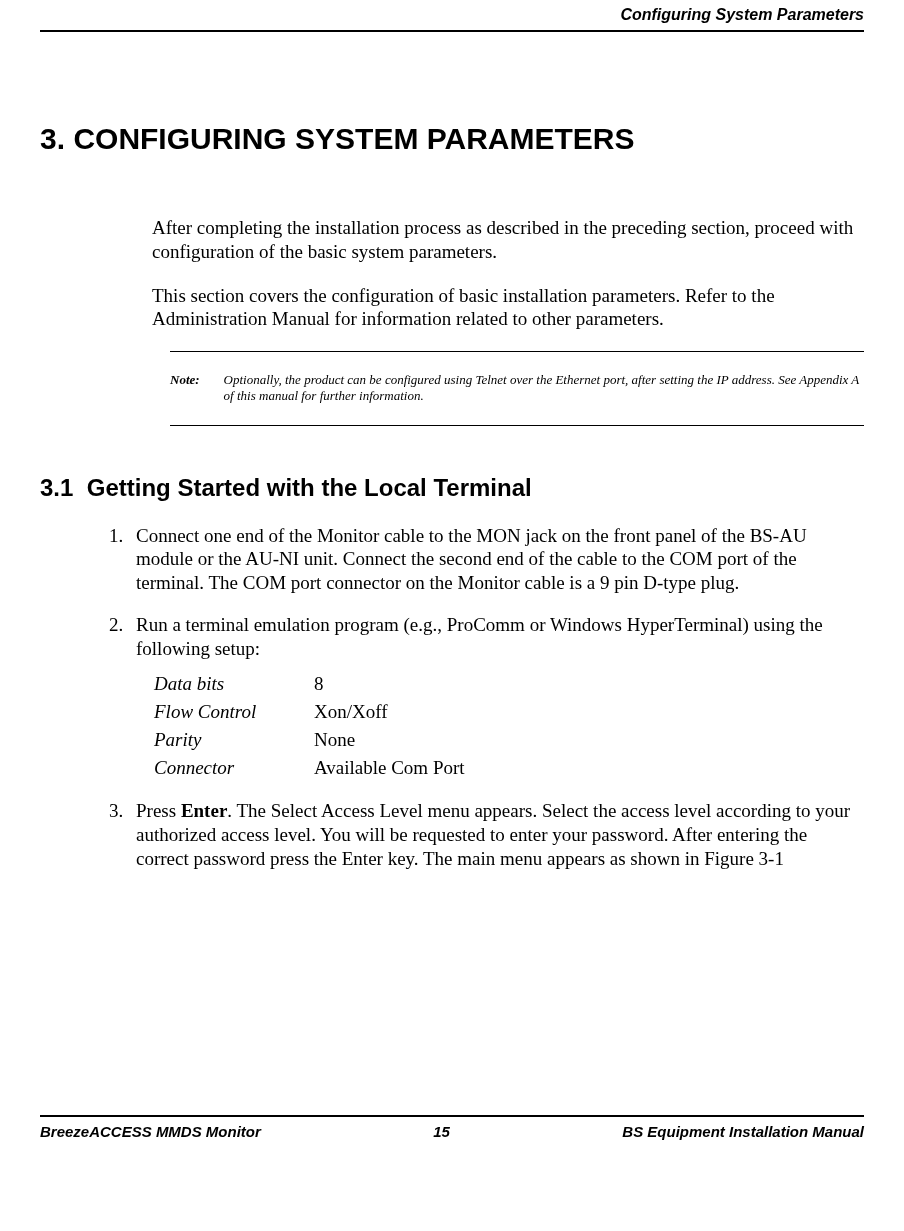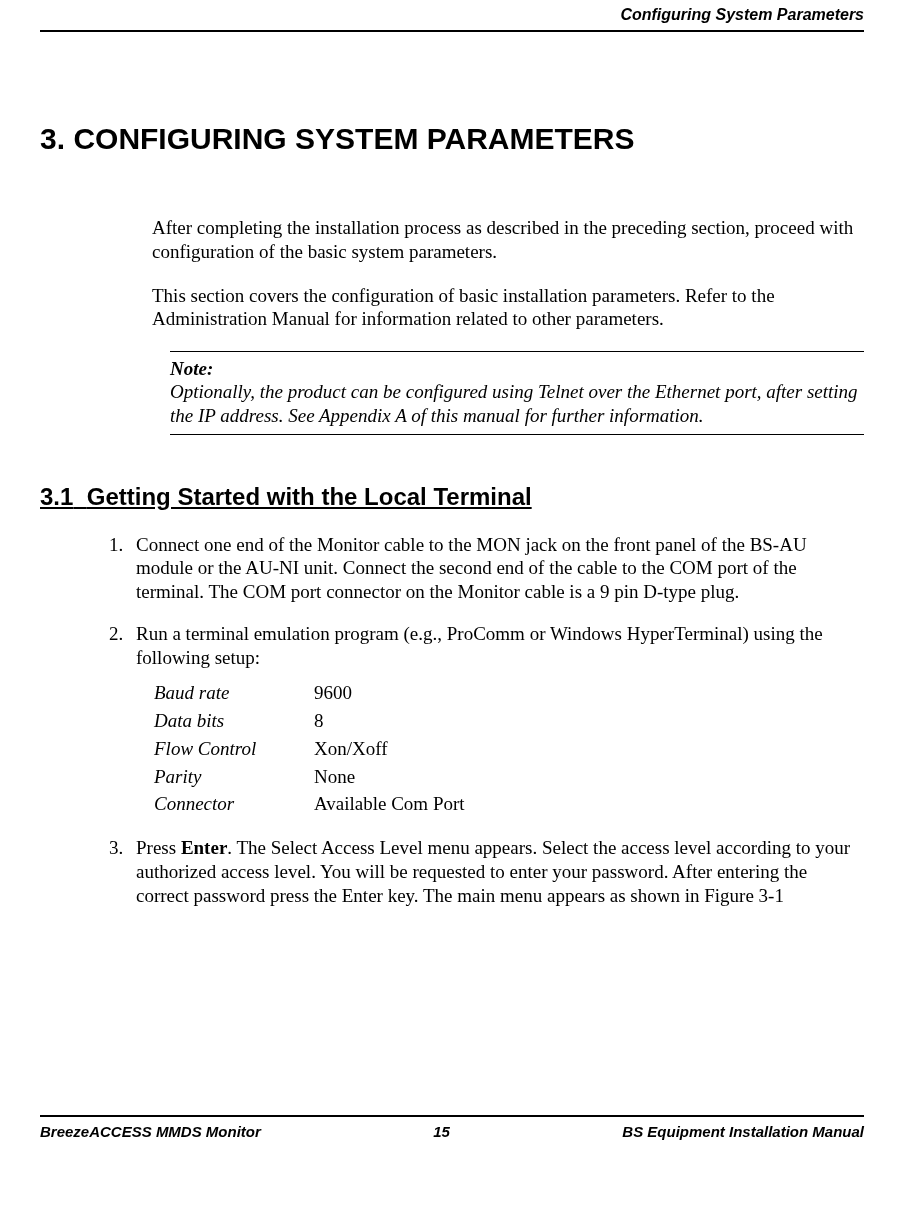--- a/index.html
+++ b/index.html
@@ -37,42 +37,40 @@
       font-size: 19px;
       line-height: 1.25;
     }
     .para {
       margin-bottom: 20px;
     }
     .note-box {
       border-top: 1.5px solid #000;
       border-bottom: 1.5px solid #000;
       margin: 16px 0 40px 130px;
-      padding: 6px 0;
-      font-size: 19px;
+      padding: 20px 0;
+      font-size: 13px;
       display: flex;
-      flex-direction: column;
     }
     .note-label {
       font-weight: bold;
       font-style: italic;
       padding-right: 24px;
       white-space: nowrap;
     }
     .note-text {
       font-style: italic;
       line-height: 1.25;
     }
     .section-heading {
       font-family: Arial, Helvetica, sans-serif;
       font-weight: bold;
       font-size: 24px;
       margin-top: 48px;
       margin-bottom: 22px;
-      text-decoration: underline;
     }
     ol.steps {
       margin-left: 88px;
       padding-left: 0;
       font-size: 19px;
       line-height: 1.25;
     }
     ol.steps > li {
       margin-bottom: 18px;
       padding-left: 8px;
@@ -142,24 +140,20 @@
   </h2>
 
   <ol class="steps">
     <li>
       <span class="li-text">Connect one end of the Monitor cable to the MON jack on the front panel of the BS-AU module or the AU-NI unit. Connect the second end of the cable to the COM port of the terminal. The COM port connector on the Monitor cable is a 9 pin D-type plug.</span>
     </li>
     <li>
       <span class="li-text">Run a terminal emulation program (e.g., ProComm or Windows HyperTerminal) using the following setup:</span>
       <table class="settings-table">
         <tbody>
-            <tr>
-              <td class="setting-name">Baud rate</td>
-              <td>9600</td>
-            </tr>
         <tr>
               <td class="setting-name">Data bits</td>
               <td>8</td>
             </tr>
         <tr>
               <td class="setting-name">Flow Control</td>
               <td>Xon/Xoff</td>
             </tr>
         <tr>
               <td class="setting-name">Parity</td>

